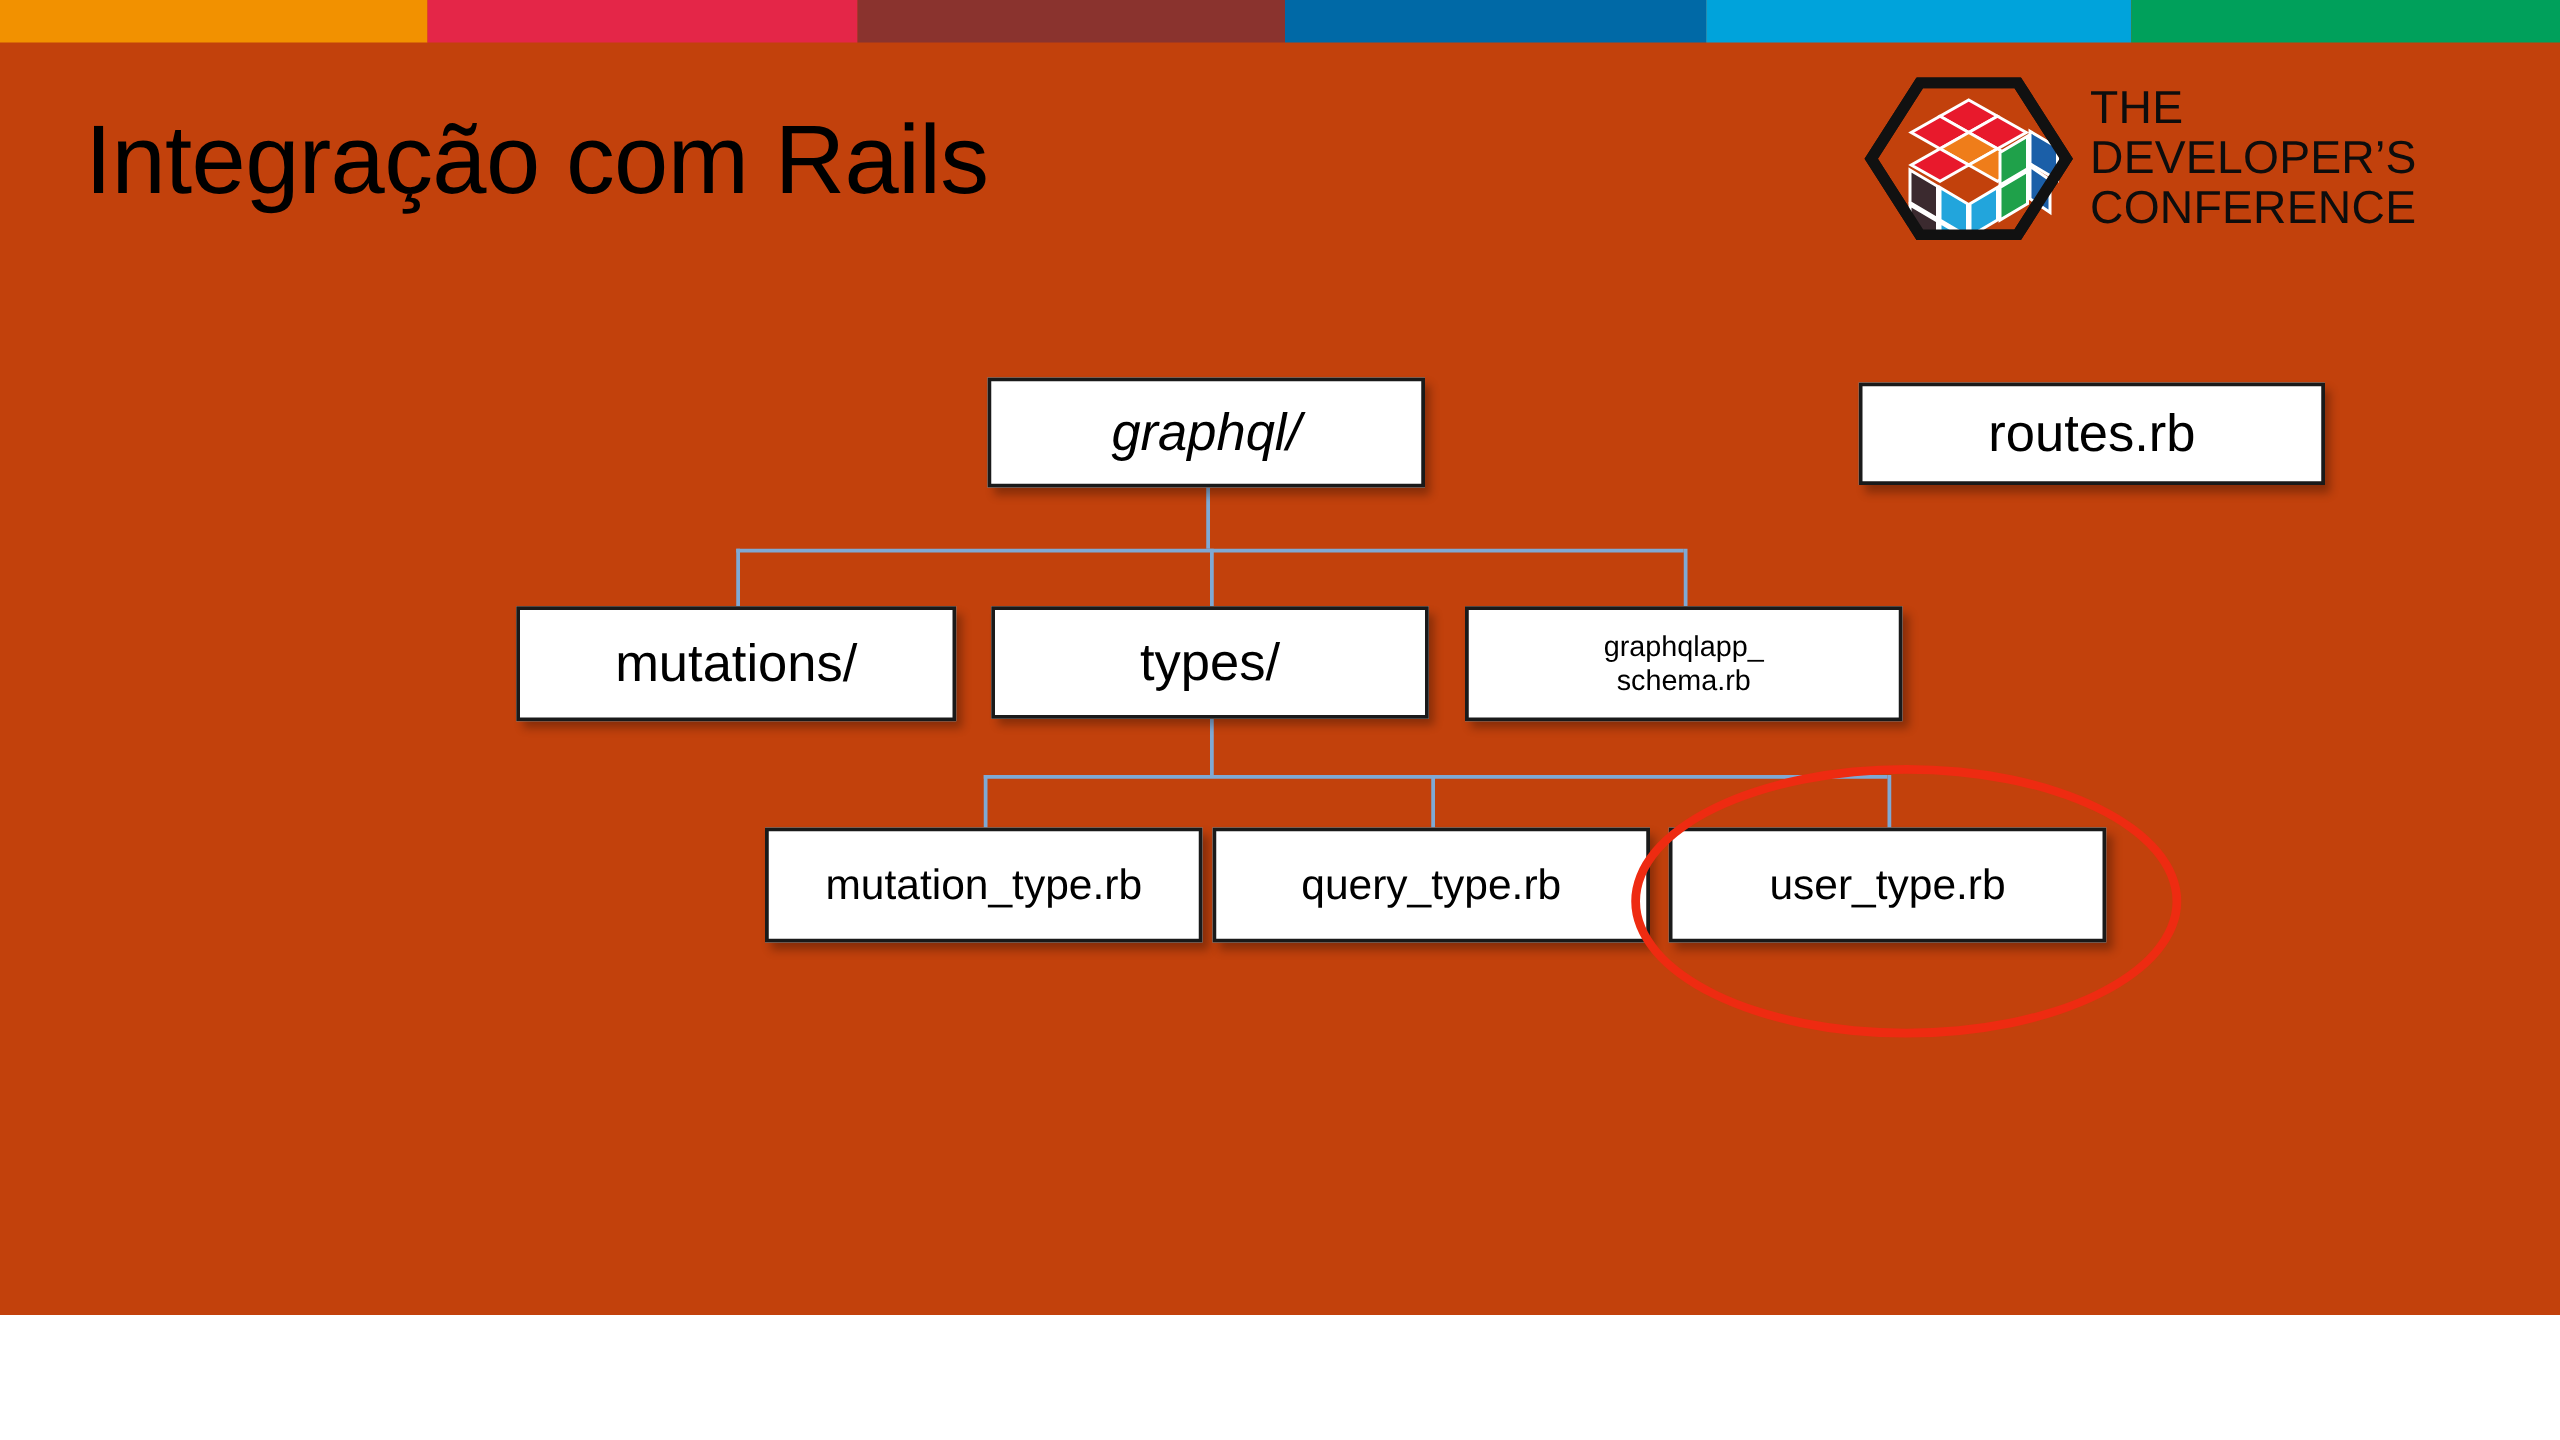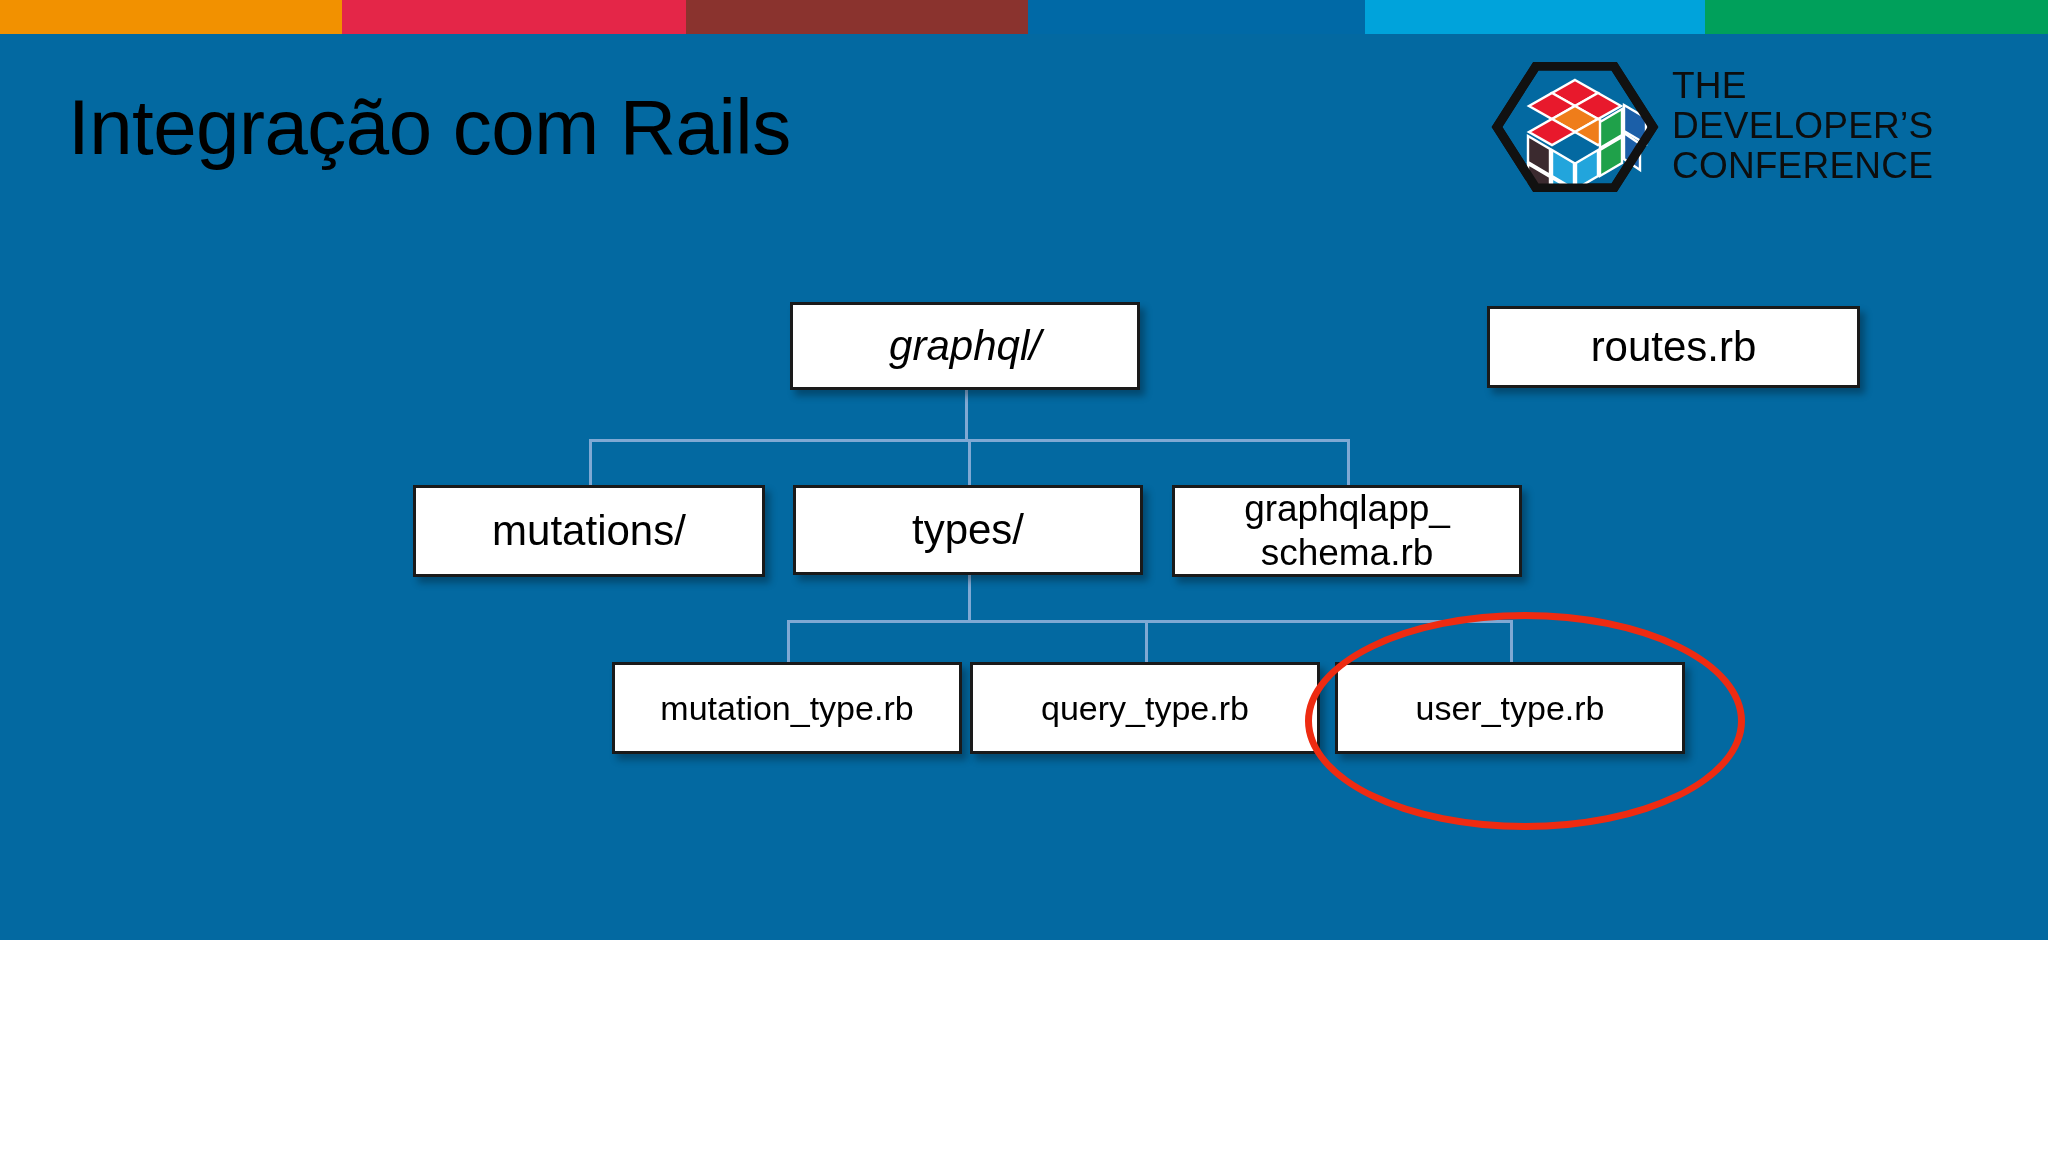--- a/index.html
+++ b/index.html
@@ -7,22 +7,22 @@
     margin: 0;
     padding: 0;
     background: #ffffff;
   }
   body {
     font-family: "Liberation Sans", sans-serif;
   }
   #slide {
     position: relative;
     width: 2048px;
-    height: 940px;
-    background: #0369a1;
+    height: 1052px;
+    background: #c2410c;
     overflow: hidden;
   }
 
   
   .colorbar {
     position: absolute;
     left: 0;
     width: 2048px;
     height: 34px;
     display: flex;
@@ -91,21 +91,21 @@
     text-align: center;
     color: #000000;
     font-size: 38px;
     line-height: 1.18;
     box-shadow: 5px 6px 7px rgba(0,0,0,0.30);
     z-index: 3;
   }
   .node .lbl { display: block; padding: 0 8px; }
   .node.big   { font-size: 42px; }
   .node.small { font-size: 34px; }
-  .node.two   { font-size: 37px; }
+  .node.two   { font-size: 23px; }
 
   
   .conn {
     position: absolute;
     background: #7fa9d4;
     z-index: 1;
   }
   .conn.v { width: 3px; }
   .conn.h { height: 3px; }
 

